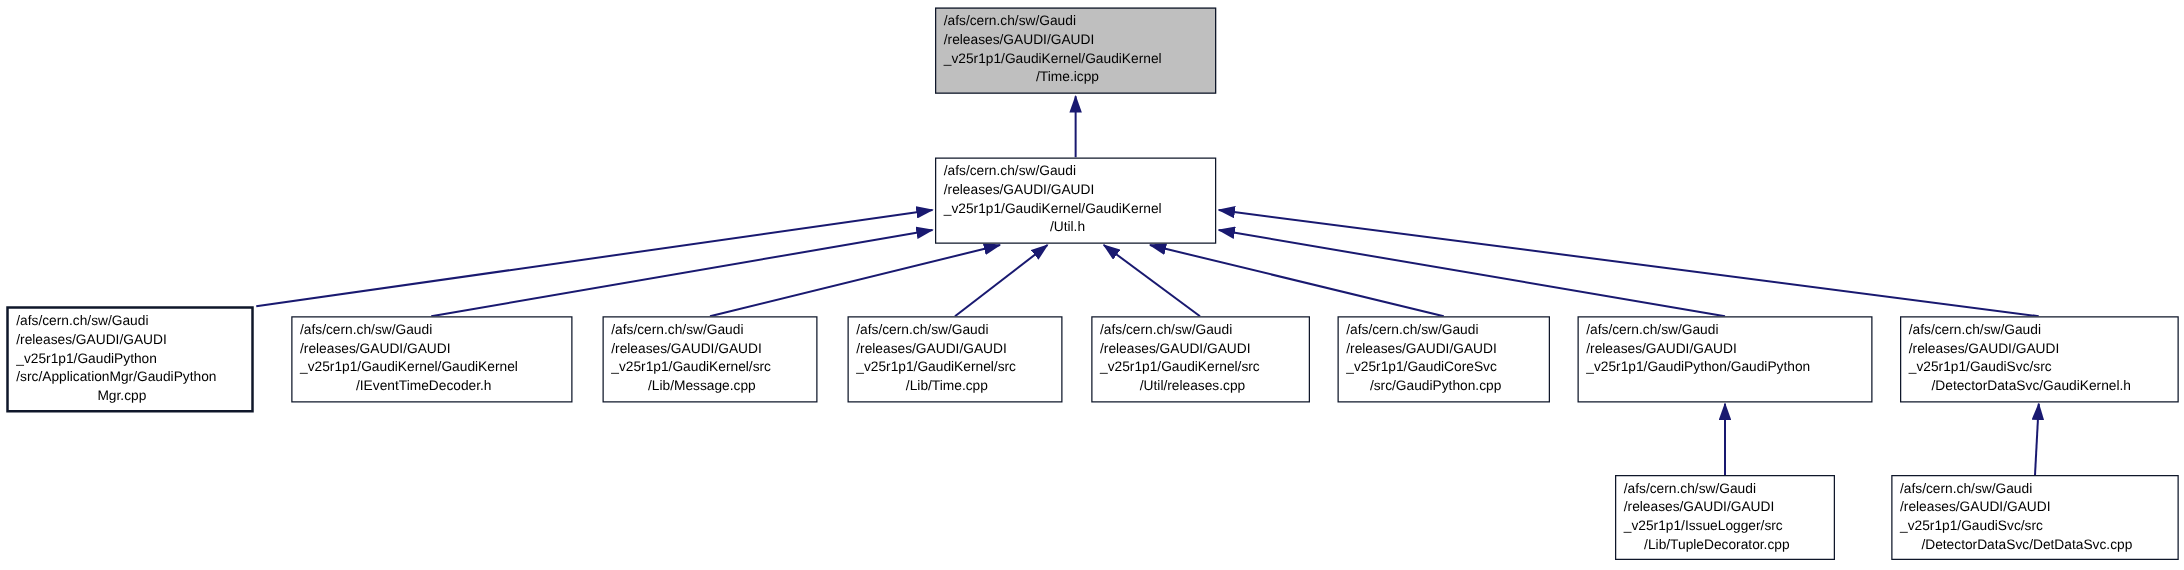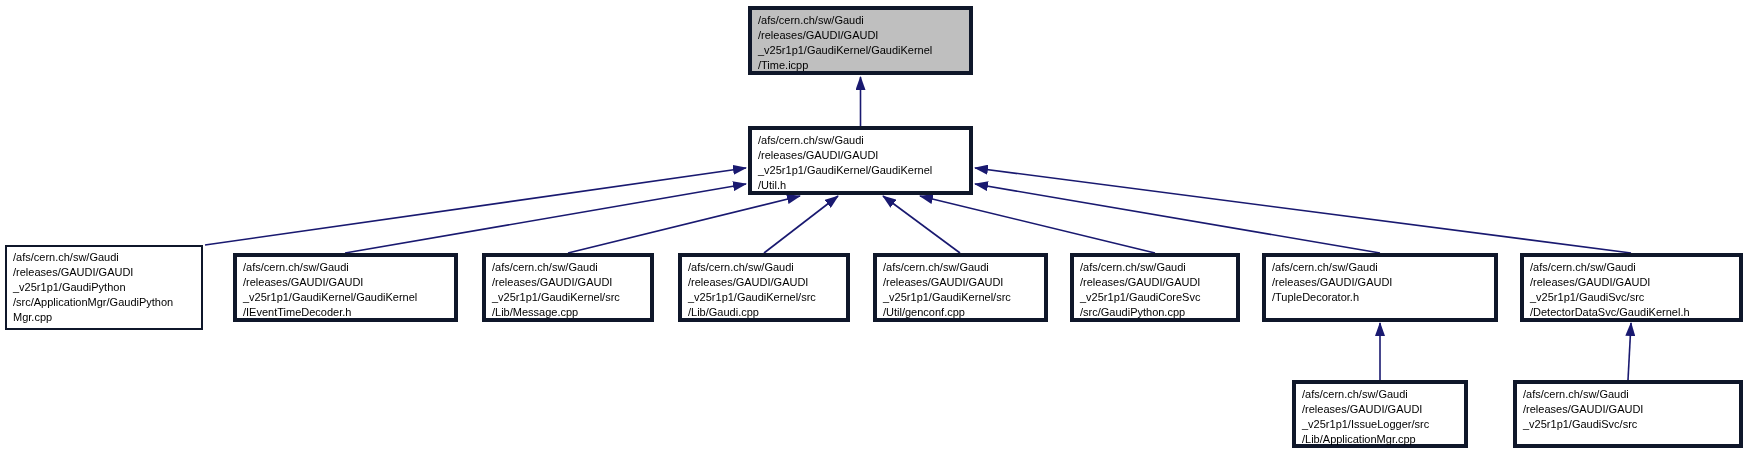--- a/index.html
+++ b/index.html
@@ -9,28 +9,28 @@
     height: 456px;
     background: #ffffff;
     font-family: "Liberation Sans", "DejaVu Sans", sans-serif;
     overflow: hidden;
   }
   #edges { position: absolute; left: 0; top: 0; width: 1747px; height: 456px; }
   .node {
     position: absolute;
     box-sizing: border-box;
     background: #ffffff;
-    border: 4px solid #0f172a;
+    border: 1px solid #0f172a;
     padding: 3px 19px 0 6px;
     font-size: 11px;
     line-height: 15px;
     color: #000000;
   }
   .node .ln { text-align: left; white-space: nowrap; }
-  .node .ln.last { text-align: left; }
+  .node .ln.last { text-align: center; }
   .node.focus { background: #bfbfbf; }
   .node.bold { border-width: 2px; }
 
   #n-time-icpp       { left: 748px;  top: 6px;   width: 225px; height: 69px; }
   #n-time-h          { left: 748px;  top: 126px; width: 225px; height: 69px; }
   #n-app-mgr         { left: 5px;    top: 245px; width: 198px; height: 85px; }
   #n-ievent          { left: 233px;  top: 253px; width: 225px; height: 69px; }
   #n-message         { left: 482px;  top: 253px; width: 172px; height: 69px; }
   #n-time-cpp        { left: 678px;  top: 253px; width: 172px; height: 69px; }
   #n-genconf         { left: 873px;  top: 253px; width: 175px; height: 69px; }
@@ -99,56 +99,57 @@
     <div class="ln">/afs/cern.ch/sw/Gaudi</div>
     <div class="ln">/releases/GAUDI/GAUDI</div>
     <div class="ln">_v25r1p1/GaudiKernel/src</div>
     <div class="ln last">/Lib/Message.cpp</div>
   </div>
 
   <div class="node" id="n-time-cpp">
     <div class="ln">/afs/cern.ch/sw/Gaudi</div>
     <div class="ln">/releases/GAUDI/GAUDI</div>
     <div class="ln">_v25r1p1/GaudiKernel/src</div>
-    <div class="ln last">/Lib/Gaudi.cpp</div>
+    <div class="ln last">/Lib/Time.cpp</div>
   </div>
 
   <div class="node" id="n-genconf">
     <div class="ln">/afs/cern.ch/sw/Gaudi</div>
     <div class="ln">/releases/GAUDI/GAUDI</div>
     <div class="ln">_v25r1p1/GaudiKernel/src</div>
-    <div class="ln last">/Util/genconf.cpp</div>
+    <div class="ln last">/Util/releases.cpp</div>
   </div>
 
   <div class="node" id="n-issuelogger">
     <div class="ln">/afs/cern.ch/sw/Gaudi</div>
     <div class="ln">/releases/GAUDI/GAUDI</div>
     <div class="ln">_v25r1p1/GaudiCoreSvc</div>
     <div class="ln last">/src/GaudiPython.cpp</div>
   </div>
 
   <div class="node" id="n-tupledec-h">
     <div class="ln">/afs/cern.ch/sw/Gaudi</div>
     <div class="ln">/releases/GAUDI/GAUDI</div>
-    <div class="ln last">/TupleDecorator.h</div>
+    <div class="ln">_v25r1p1/GaudiPython/GaudiPython</div>
   </div>
 
   <div class="node" id="n-detdatasvc-h">
     <div class="ln">/afs/cern.ch/sw/Gaudi</div>
     <div class="ln">/releases/GAUDI/GAUDI</div>
     <div class="ln">_v25r1p1/GaudiSvc/src</div>
     <div class="ln last">/DetectorDataSvc/GaudiKernel.h</div>
   </div>
 
   <div class="node" id="n-tupledec-cpp">
     <div class="ln">/afs/cern.ch/sw/Gaudi</div>
     <div class="ln">/releases/GAUDI/GAUDI</div>
     <div class="ln">_v25r1p1/IssueLogger/src</div>
-    <div class="ln last">/Lib/ApplicationMgr.cpp</div>
+    <div class="ln last">/Lib/TupleDecorator.cpp</div>
   </div>
 
   <div class="node" id="n-detdatasvc-cpp">
     <div class="ln">/afs/cern.ch/sw/Gaudi</div>
     <div class="ln">/releases/GAUDI/GAUDI</div>
     <div class="ln">_v25r1p1/GaudiSvc/src</div>
+    <div class="ln last">/DetectorDataSvc/DetDataSvc.cpp</div>
   </div>
 
 </div>
 
 </body></html>

